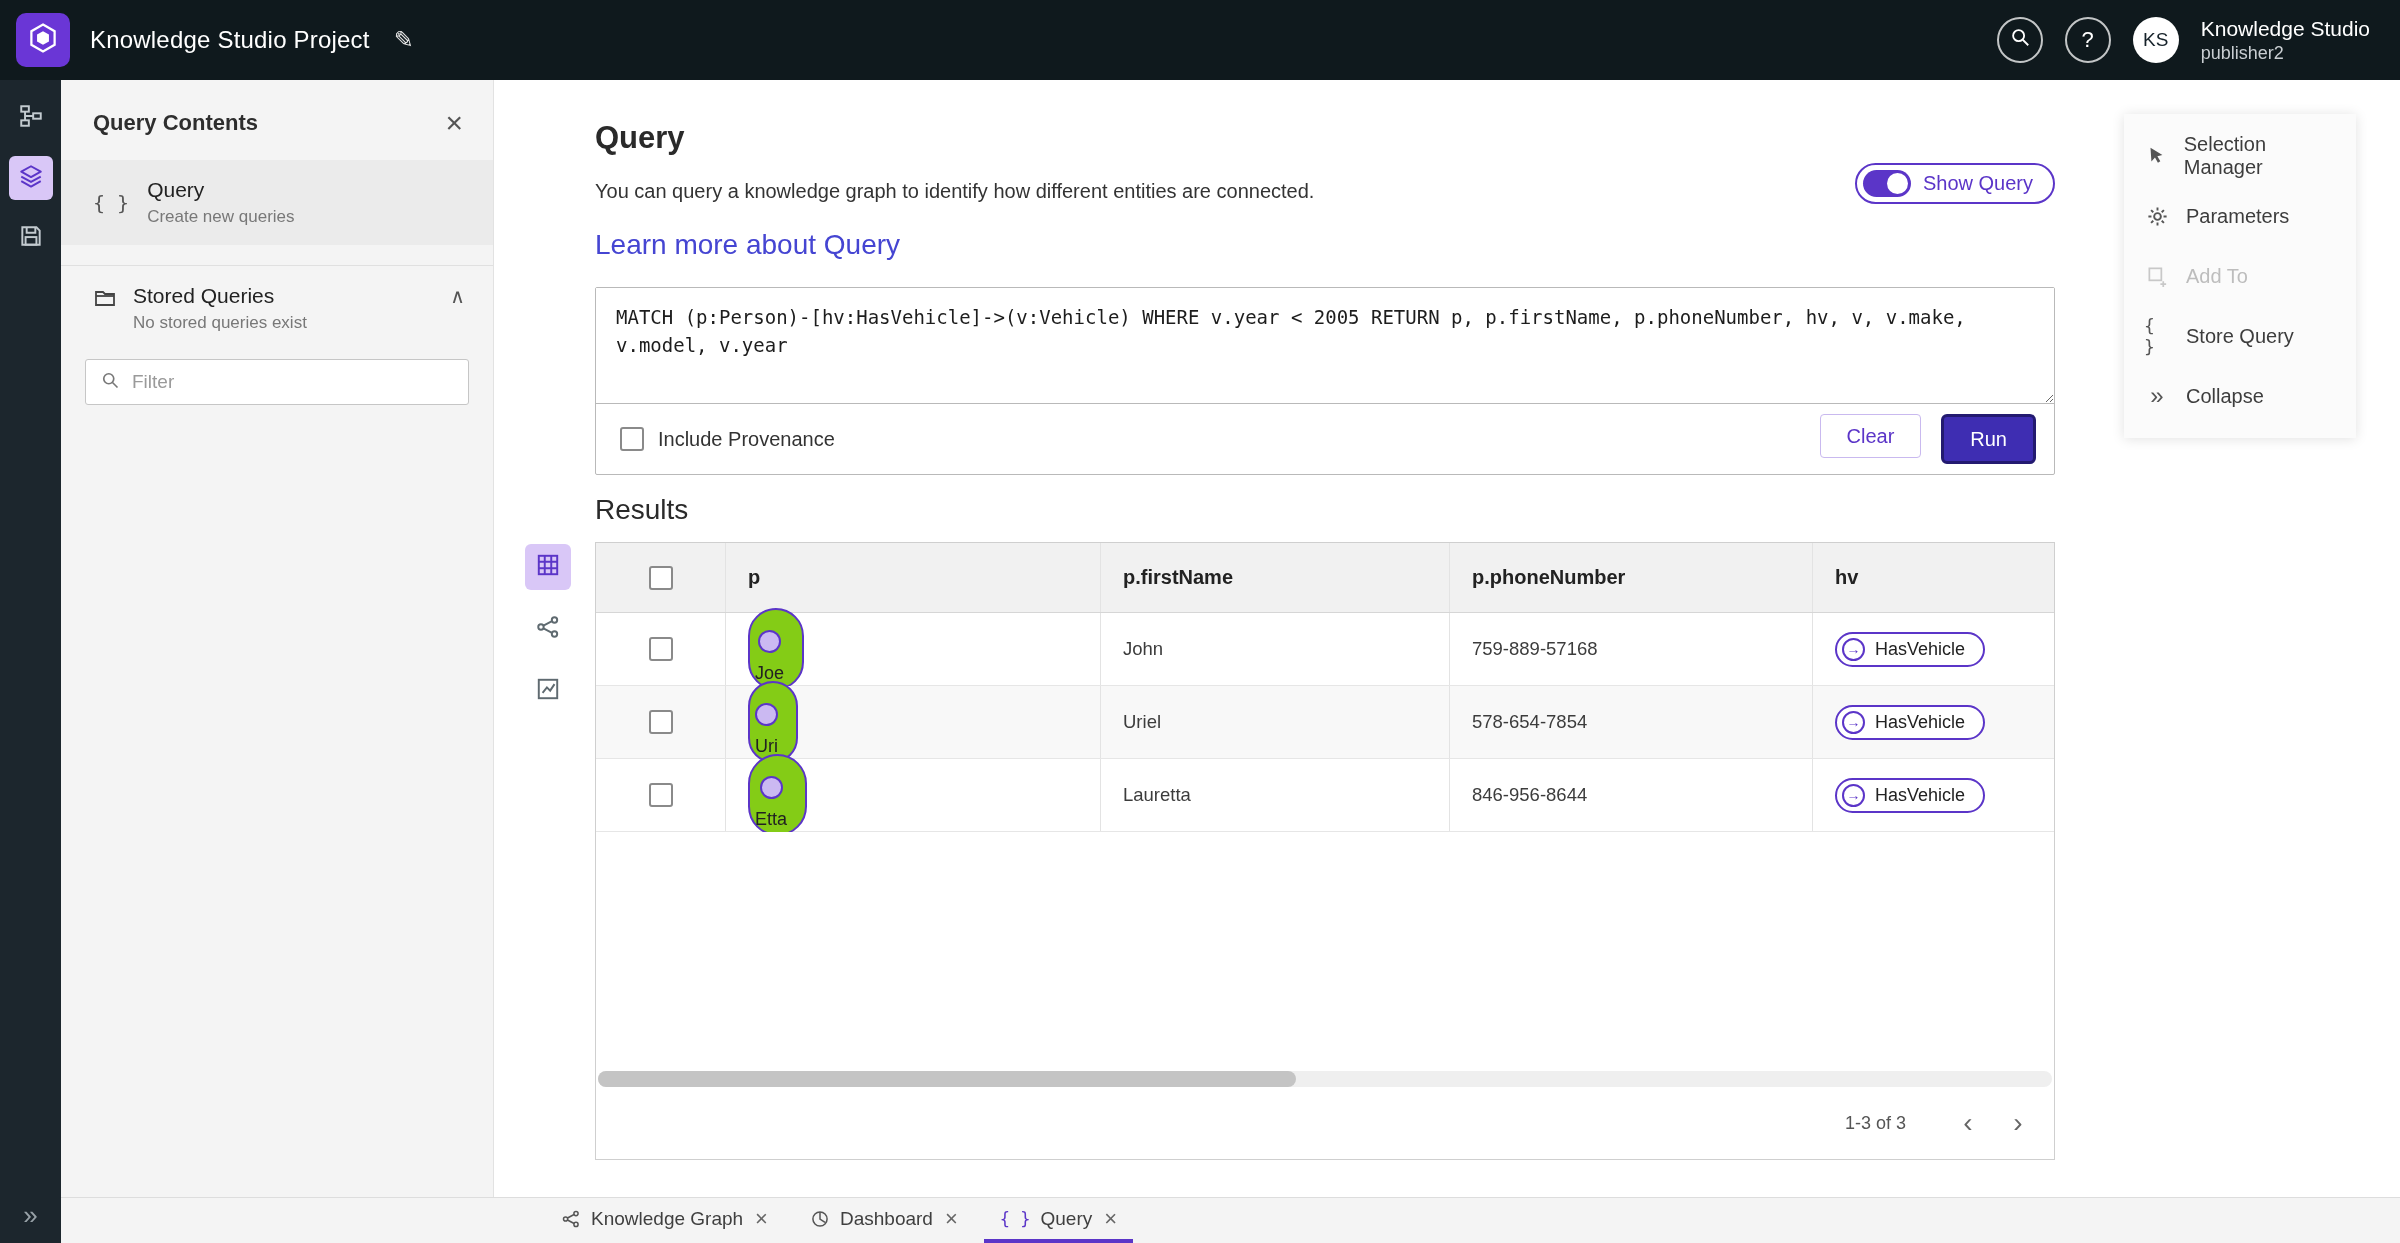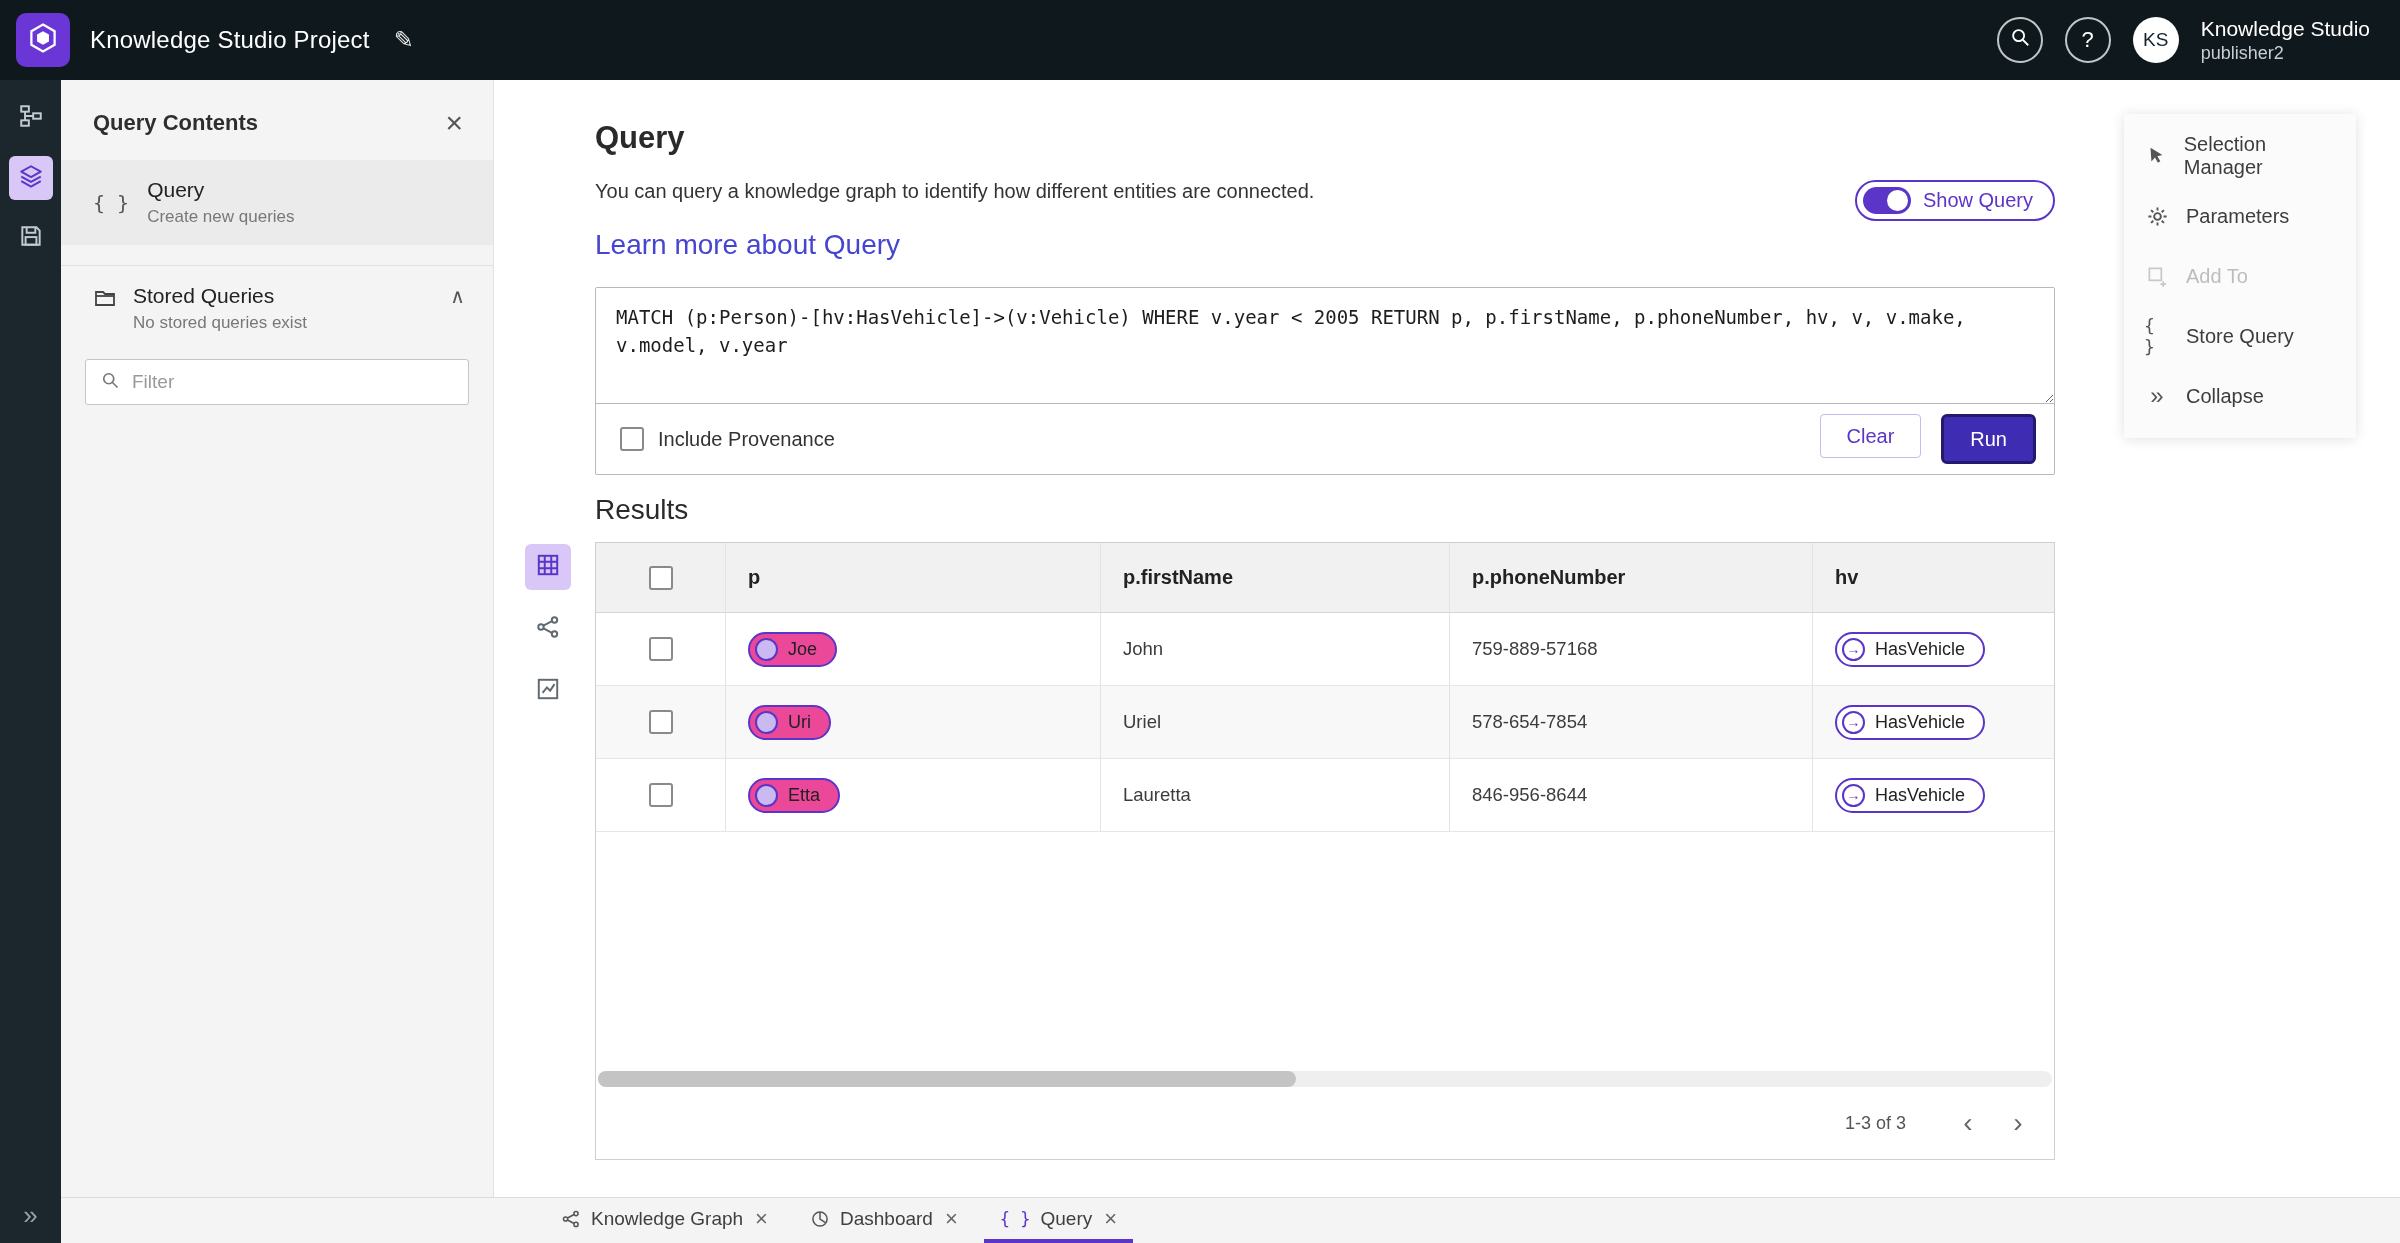--- a/index.html
+++ b/index.html
@@ -61,21 +61,21 @@
 
   
   .main { flex:1; background:#fff; position:relative; padding:40px 0 0 101px;
     min-width:0; }
   .content { width:1460px; }
   h1.page-title { font-size:31px; font-weight:700; color:#2a2a2a; }
   .header-row { display:flex; justify-content:space-between; align-items:flex-start; }
   .desc { font-size:20px; color:#333; margin-top:24px; }
   .learn { font-size:28px; color:#4545d2; margin-top:26px; display:inline-block;
     cursor:pointer; }
-  .show-query { margin-top:24px; display:inline-flex; align-items:center; gap:12px;
+  .show-query { margin-top:7px; display:inline-flex; align-items:center; gap:12px;
     border:2px solid #5b35c8; border-radius:999px; padding:5px 20px 5px 6px;
     color:#5b35c8; font-size:20px; background:#fff; cursor:pointer; }
   .toggle { width:48px; height:27px; border-radius:14px; background:#5b35c8;
     position:relative; }
   .knob { position:absolute; right:3px; top:3px; width:21px; height:21px;
     border-radius:50%; background:#fff; }
 
   .query-box { margin-top:26px; border:1px solid #b9b9b9; border-radius:2px; }
   .query-box textarea { display:block; width:100%; height:116px; border:none;
     border-bottom:1px solid #b9b9b9; resize:vertical; padding:16px 20px;
@@ -114,22 +114,22 @@
   .cell:last-child { border-right:none; }
   .col-check { width:130px; justify-content:center; padding:0; flex:none; }
   .col-p { width:375px; flex:none; }
   .col-fn { width:349px; flex:none; }
   .col-ph { width:363px; flex:none; }
   .col-hv { flex:1; }
   .th { font-weight:700; font-size:20px; color:#222; }
   .td-text { font-size:18.5px; color:#3c3c3c; }
 
   .node-pill { display:inline-flex; align-items:center; gap:10px;
-    border:2px solid #5b35c8; border-radius:999px; padding:4px 18px 4px 5px;
-    background:#ec4899; cursor:pointer; }
+    border:2px solid #5b35c8; border-radius:999px; padding:20px 18px 4px 5px;
+    background:#84cc16; cursor:pointer;flex-direction:column; }
   .node-dot { width:23px; height:23px; border-radius:50%; background:#cbb9f2;
     border:2px solid #5b35c8; }
   .node-label { font-size:18px; color:#222; }
   .edge-pill { display:inline-flex; align-items:center; gap:10px;
     border:2px solid #5b35c8; border-radius:999px; padding:4px 18px 4px 5px;
     background:#fff; cursor:pointer; }
   .edge-arrow { width:23px; height:23px; border-radius:50%;
     border:2px solid #5b35c8; color:#5b35c8; font-size:14px; display:flex;
     align-items:center; justify-content:center; }
 

